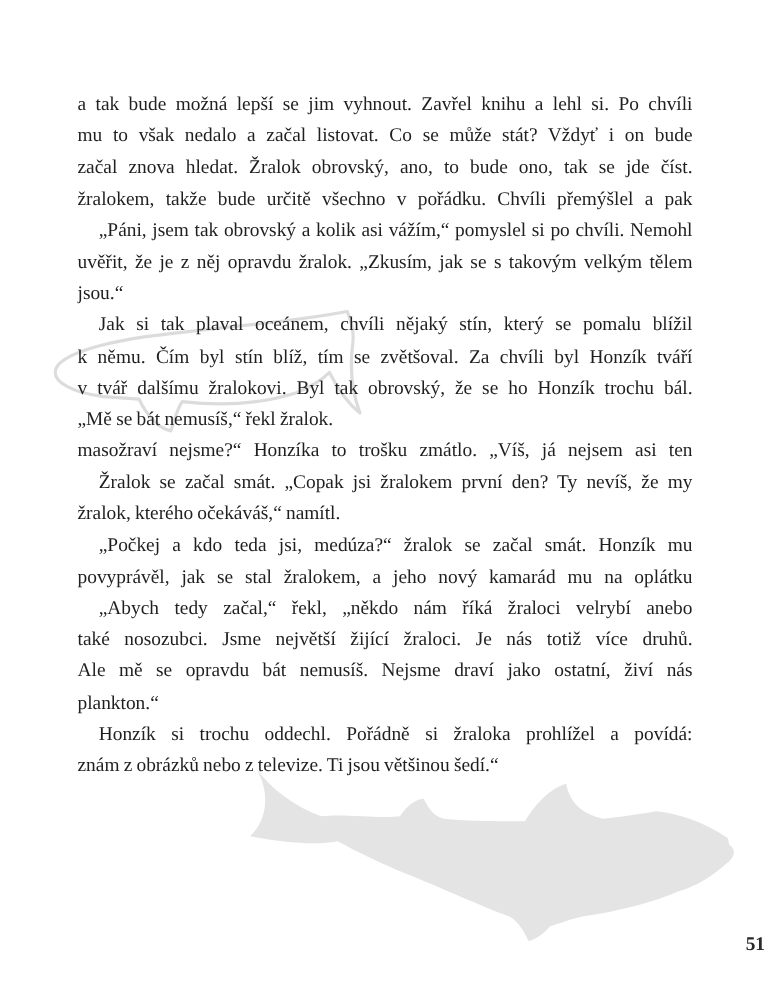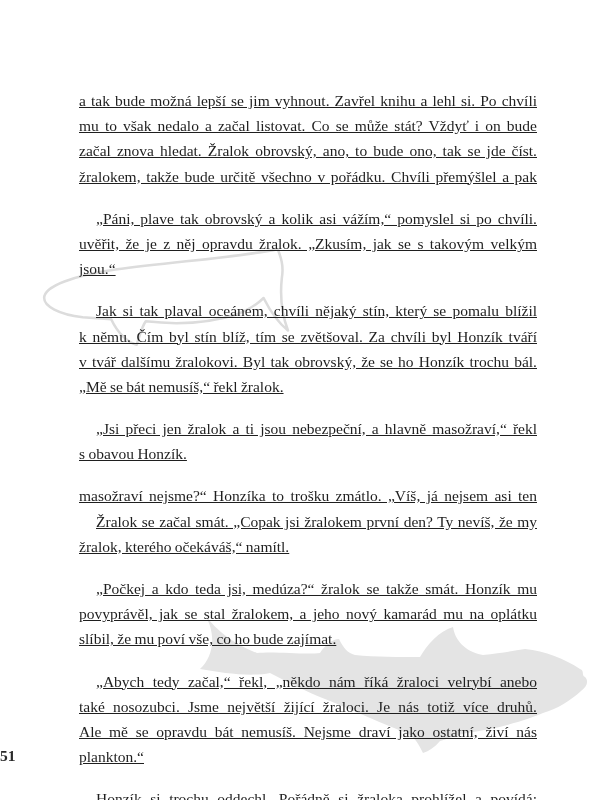--- a/index.html
+++ b/index.html
@@ -19,33 +19,33 @@
     position:absolute;left:195px;top:611px;width:400px;height:148px;
     z-index:0;pointer-events:none;
   }
   
   .page-text{
     position:absolute;left:62px;top:71px;width:492px;
     z-index:1;
     font-size:15.5px;
     color:#1f1f1f;
   }
-  .para{margin:17px;padding:0;text-decoration:underline;}
+  .para{margin:0;padding:0;}
   .line{
     line-height:25.2px;height:25.2px;overflow:hidden;
     text-align:justify;
     text-align-last:justify;
     word-spacing:-0.5px;
     white-space:normal;
   }
   .line.line-left{text-align-last:left;}
   .line.first{padding-left:17px;}
   .page-number{
     position:absolute;left:0;top:747px;width:612px;
-    text-align:left;
+    text-align:right;
     font-size:15.5px;font-weight:bold;color:#2a2a2a;
     z-index:1;
   }
 </style>
 </head>
 <body>
 
 <div class="book-page">
 
   <svg class="shark-outline" viewBox="0 0 252 106" aria-hidden="true">
@@ -88,43 +88,38 @@
   </svg>
 
   <div class="page-text">
       <div class="para">
         <div class="line">a tak bude možná lepší se jim vyhnout. Zavřel knihu a lehl si. Po chvíli</div>
         <div class="line">mu to však nedalo a začal listovat. Co se může stát? Vždyť i on bude</div>
         <div class="line">začal znova hledat. Žralok obrovský, ano, to bude ono, tak se jde číst.</div>
         <div class="line">žralokem, takže bude určitě všechno v pořádku. Chvíli přemýšlel a pak</div>
       </div>
       <div class="para">
-        <div class="line first">„Páni, plave tak obrovský a kolik asi vážím,“ pomyslel si po chvíli. Nemohl</div>
+        <div class="line first">„Páni, jsem tak obrovský a kolik asi vážím,“ pomyslel si po chvíli. Nemohl</div>
         <div class="line">uvěřit, že je z něj opravdu žralok. „Zkusím, jak se s takovým velkým tělem</div>
         <div class="line line-left">jsou.“</div>
       </div>
       <div class="para">
         <div class="line first">Jak si tak plaval oceánem, chvíli nějaký stín, který se pomalu blížil</div>
         <div class="line">k němu. Čím byl stín blíž, tím se zvětšoval. Za chvíli byl Honzík tváří</div>
         <div class="line">v tvář dalšímu žralokovi. Byl tak obrovský, že se ho Honzík trochu bál.</div>
         <div class="line line-left">„Mě se bát nemusíš,“ řekl žralok.</div>
       </div>
       <div class="para">
-        <div class="line first">„Jsi přeci jen žralok a ti jsou nebezpeční, a hlavně masožraví,“ řekl</div>
-        <div class="line line-left">s obavou Honzík.</div>
-      </div>
-      <div class="para">
         <div class="line">masožraví nejsme?“ Honzíka to trošku zmátlo. „Víš, já nejsem asi ten</div>
         <div class="line first">Žralok se začal smát. „Copak jsi žralokem první den? Ty nevíš, že my</div>
         <div class="line line-left">žralok, kterého očekáváš,“ namítl.</div>
       </div>
       <div class="para">
-        <div class="line first">„Počkej a kdo teda jsi, medúza?“ žralok se takže smát. Honzík mu</div>
+        <div class="line first">„Počkej a kdo teda jsi, medúza?“ žralok se začal smát. Honzík mu</div>
         <div class="line">povyprávěl, jak se stal žralokem, a jeho nový kamarád mu na oplátku</div>
-        <div class="line line-left">slíbil, že mu poví vše, co ho bude zajímat.</div>
       </div>
       <div class="para">
         <div class="line first">„Abych tedy začal,“ řekl, „někdo nám říká žraloci velrybí anebo</div>
         <div class="line">také nosozubci. Jsme největší žijící žraloci. Je nás totiž více druhů.</div>
         <div class="line">Ale mě se opravdu bát nemusíš. Nejsme draví jako ostatní, živí nás</div>
         <div class="line line-left">plankton.“</div>
       </div>
       <div class="para">
         <div class="line first">Honzík si trochu oddechl. Pořádně si žraloka prohlížel a povídá:</div>
         <div class="line line-left">znám z obrázků nebo z televize. Ti jsou většinou šedí.“</div>

